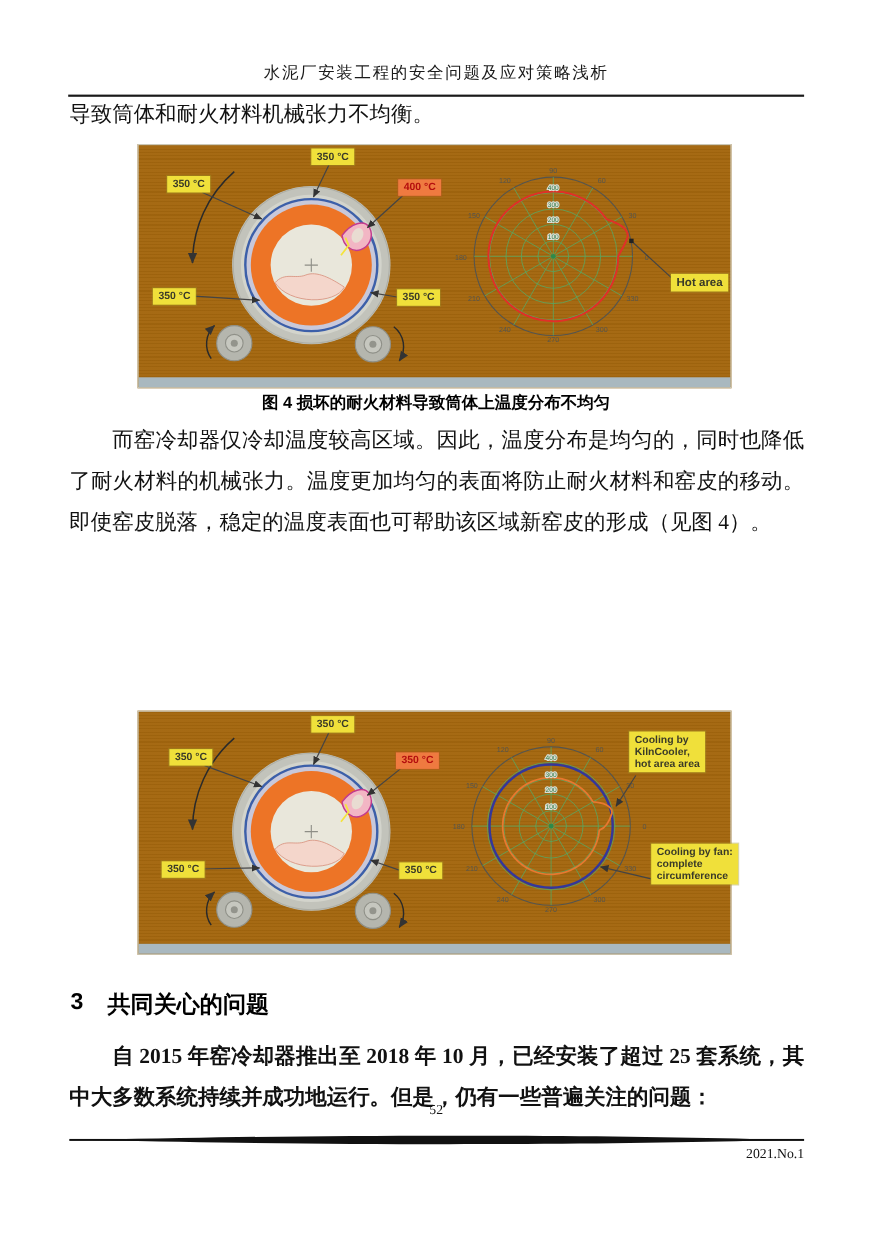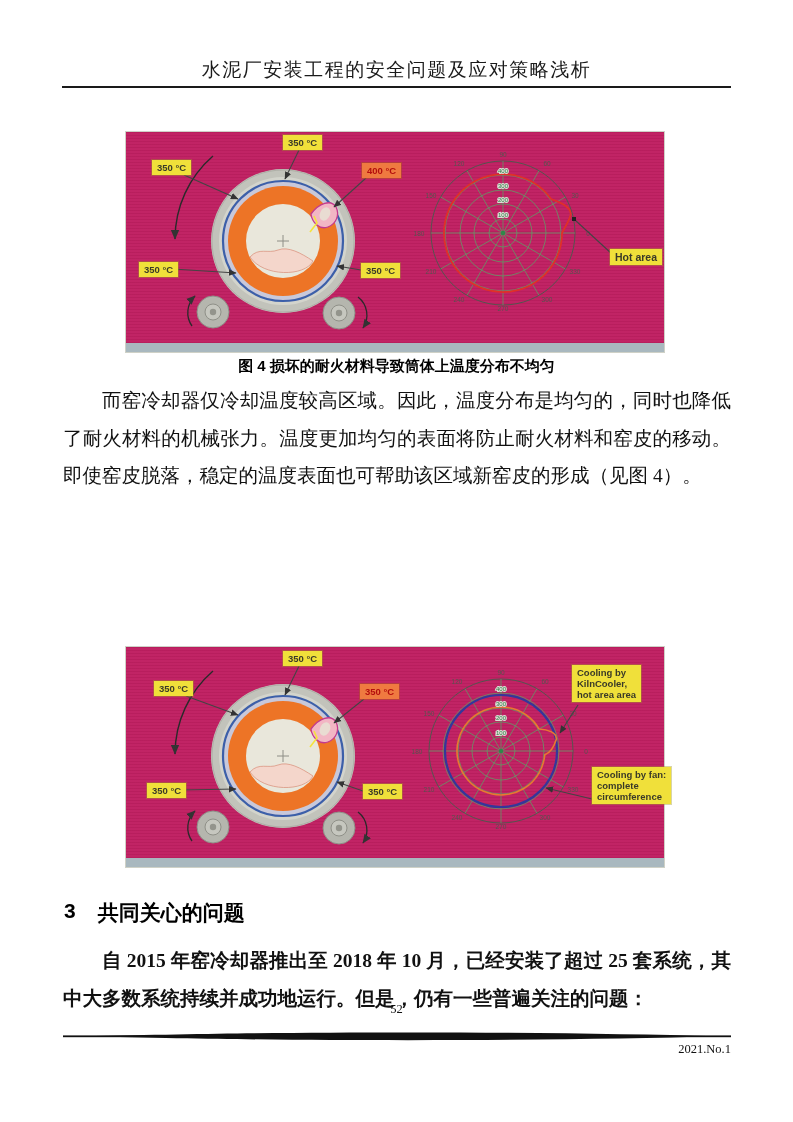--- a/index.html
+++ b/index.html
@@ -2,42 +2,42 @@
 <html><head>
 <meta charset="utf-8">
 <style>
   html,body{margin:0;padding:0;background:#888;}
   .page{position:relative;width:793px;height:1122px;background:#ffffff;margin:0 auto;
         font-family:"Liberation Serif","DejaVu Serif",serif;color:#111;overflow:hidden;}
   svg{overflow:visible;}
 
   
   .header-title{position:absolute;top:57px;left:0;width:100%;text-align:center;
-                font-size:19px;letter-spacing:1.5px;color:#1a1a1a;}
+                font-size:15px;letter-spacing:1.5px;color:#1a1a1a;}
   .header-rule{position:absolute;top:86px;left:62px;width:669px;height:2px;background:#1a1a1a;}
 
   
   .intro{position:absolute;top:90px;left:63px;width:668px;font-size:19.5px;line-height:30px;}
   .paras{position:absolute;top:382px;left:63px;width:668px;}
   .paras p{margin:0;font-size:19.5px;line-height:37.5px;text-align:justify;text-justify:inter-character;}
   .paras p.indent{text-indent:39px;}
   .paras p + p{margin-top:20px;}
   .para3{position:absolute;top:942px;left:63px;width:668px;font-size:19.5px;line-height:38px;
          text-align:justify;text-indent:39px;margin:0;font-weight:bold;}
 
   
   .caption{position:absolute;left:0;width:100%;text-align:center;font-weight:bold;
            font-size:15px;font-family:"Liberation Sans","DejaVu Sans",sans-serif;color:#000;}
   .cap3{top:357px;} .cap4{top:871px;}
   .section-h{position:absolute;top:899px;left:64px;font-family:"Liberation Sans","DejaVu Sans",sans-serif;
              font-weight:bold;font-size:21px;display:flex;color:#000;}
   .section-h .num{margin-right:22px;}
 
   
-  .figure{position:absolute;left:125px;width:540px;height:222px;background:#be185d;
+  .figure{position:absolute;left:125px;width:540px;height:222px;background:#a16207;
           border:1px solid #cfd1c7;box-sizing:border-box;}
   .figure .scan{position:absolute;inset:0;background:repeating-linear-gradient(
           0deg,rgba(110,110,100,0.07) 0 1px,rgba(255,255,255,0.05) 1px 3px);pointer-events:none;}
   .fig3{top:131px;} .fig4{top:646px;}
   .figure .strip{position:absolute;left:0;bottom:0;width:100%;height:9px;background:#a9b8bf;}
   .kiln-svg{position:absolute;left:42px;top:23px;z-index:1;}
   .polar-svg{position:absolute;z-index:1;}
   .fig3 .polar-svg{left:282px;top:12px;}
   .fig4 .polar-svg{left:280px;top:15px;}
   .leads{position:absolute;left:0;top:0;z-index:2;}
@@ -110,20 +110,21 @@
       <circle r="2.2" fill="#2d8a4a"></circle>
     </g>
   </defs>
 </svg>
 
 <div class="page">
 
   <div class="header-title">水泥厂安装工程的安全问题及应对策略浅析</div>
   <div class="header-rule"></div>
 
+  <div class="intro">导致筒体和耐火材料机械张力不均衡。</div>
 
   <div class="figure fig3">
     <svg class="kiln-svg" width="230" height="195">
       <use href="#kiln" x="115" y="86"></use>
     </svg>
     <svg class="polar-svg" width="190" height="180">
       <g transform="translate(95,89)">
           <use href="#pgrid"></use>
         </g>
       <path d="M143.3 55.2 A59 59 0 1 0 154 89 C157 83 161 77 162.6 70.9 C163.5 63 152.5 58.5 143.3 55.2" fill="none" stroke="#e03028" stroke-width="1.8"></path>

